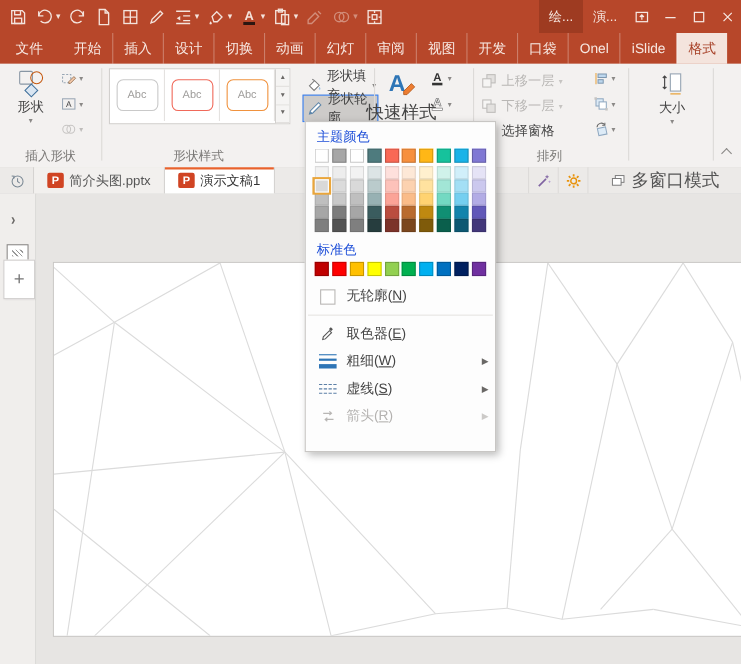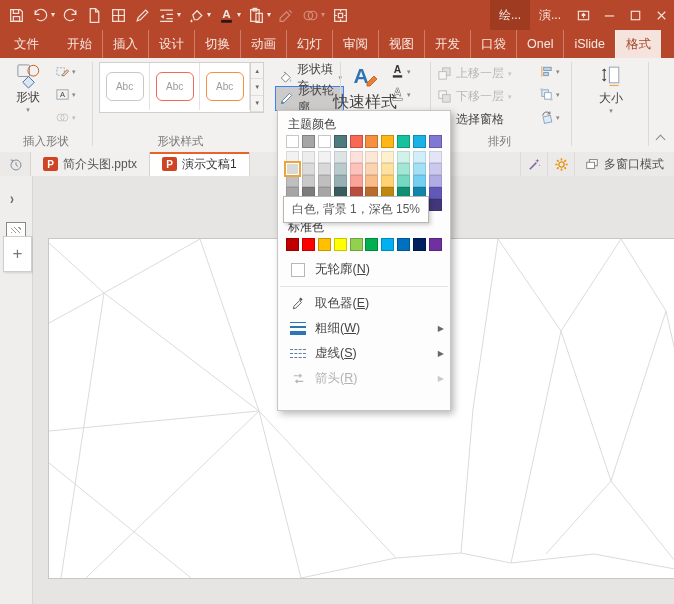--- a/index.html
+++ b/index.html
@@ -62,37 +62,37 @@
   
   #docbar{left:0;top:152px;width:674px;height:24px;background:#ECEAE8;border-bottom:1px solid #D5D3D1;display:flex;align-items:stretch}
   #histcell{width:30px;display:flex;align-items:center;justify-content:center;border-right:1px solid #D5D3D1}
   .dtab{display:flex;align-items:center;gap:5px;padding:0 12px;font-size:12px;color:#555;background:#F2F0EE;border-right:1px solid #D5D3D1}
   .dtab.active{background:#FFF;color:#333;box-shadow:inset 0 2px 0 #E8622C}
   .ppt-ic{width:15px;height:14px;background:#D04423;color:#FFF;font-size:10px;font-weight:bold;
           display:flex;align-items:center;justify-content:center;border-radius:2px;flex:none}
   #docbar-right{margin-left:auto;display:flex;align-items:stretch}
   .dbtn{width:26px;display:flex;align-items:center;justify-content:center;border-left:1px solid #DDDBD9}
   .dbtn svg{width:15px;height:15px}
-  #multiwin{display:flex;align-items:center;gap:5px;padding:0 10px;font-size:12px;color:#555;border-left:1px solid #DDDBD9}
+  #multiwin{display:flex;align-items:center;gap:5px;padding:0 20px;font-size:16px;color:#555;border-left:1px solid #DDDBD9}
   #multiwin svg{width:14px;height:14px}
 
   
   #sidebar{left:0;top:176px;width:32px;height:428px;background:#F0EEEC;border-right:1px solid #D8D6D4}
   #expand{position:absolute;left:10px;top:16px;color:#6A6866;font-size:12px;font-weight:bold;transform:scaleY(1.3)}
   #thumb-ic{position:absolute;left:6px;top:46px;width:18px;height:14px;border:1px solid #8A8886;background:#FFF;display:flex;align-items:center;justify-content:center}
   #thumb-ic i{width:10px;height:6px;background:repeating-linear-gradient(45deg,#999 0 1px,#fff 1px 3px);display:block}
   #newslide{position:absolute;left:3px;top:60px;width:27px;height:34px;background:#FFF;border:1px solid #D0CECC;
             box-shadow:1px 1px 2px rgba(0,0,0,.12);display:flex;align-items:center;justify-content:center;color:#777;font-size:17px;font-weight:300}
   #workspace{left:33px;top:176px;width:641px;height:428px;background:#E7E5E3}
   #slide{position:absolute;left:15px;top:62px;width:626px;height:339px;background:#FFF;border:1px solid #C9C7C5}
 
   
   #menu{left:277px;top:110px;width:174px;height:301px;background:#FDFDFD;border:1px solid #C8C6C4;
         box-shadow:3px 3px 7px rgba(0,0,0,.28);z-index:50;box-sizing:border-box;padding-top:3px}
-  .mhead{margin:3px 10px 3px 10px;font-size:12px;color:#404040;height:15px;line-height:15px}
+  .mhead{margin:3px 10px 3px 10px;font-size:12px;color:#1d4ed8;height:15px;line-height:15px}
   .swrow{display:flex;justify-content:space-between;margin:1px 8px 0 8px}
   .sw{width:13px;height:13px;box-shadow:inset 0 0 0 1px rgba(0,0,0,.22)}
   #tints{display:flex;justify-content:space-between;margin:3px 8px 0 8px}
   .tcol{display:flex;flex-direction:column}
   .tc{width:13px;height:12px;box-shadow:inset 0 0 0 1px rgba(0,0,0,.10)}
   .tc.sel{position:relative;z-index:2;box-shadow:0 0 0 2px #EAA63B,inset 0 0 0 1px #FFF}
   .msep{height:1px;background:#E6E4E2;margin:4px 2px}
   .mitem{display:flex;align-items:center;height:25px;padding:0 6px 0 9px;font-size:12.5px;color:#454545}
   .mitem .mic{width:22px;display:flex;justify-content:center;margin-right:6px;flex:none}
   .mitem .mlab{flex:1}
@@ -681,15 +681,14 @@
               <path d="M3 5h8M9 3.2L11 5 9 6.8"></path>
               <path d="M13 11H5M7 9.2L5 11l2 1.8"></path>
             </svg>
           </span>
           <span class="mlab">箭头(<u>R</u>)</span>
           <span class="sub">▶</span>
         </div>
       </div>
   </div>
 
-  <div id="tooltip" class="abs">白色, 背景 1，深色 15%</div>
 
 </div>
 
 </body></html>

